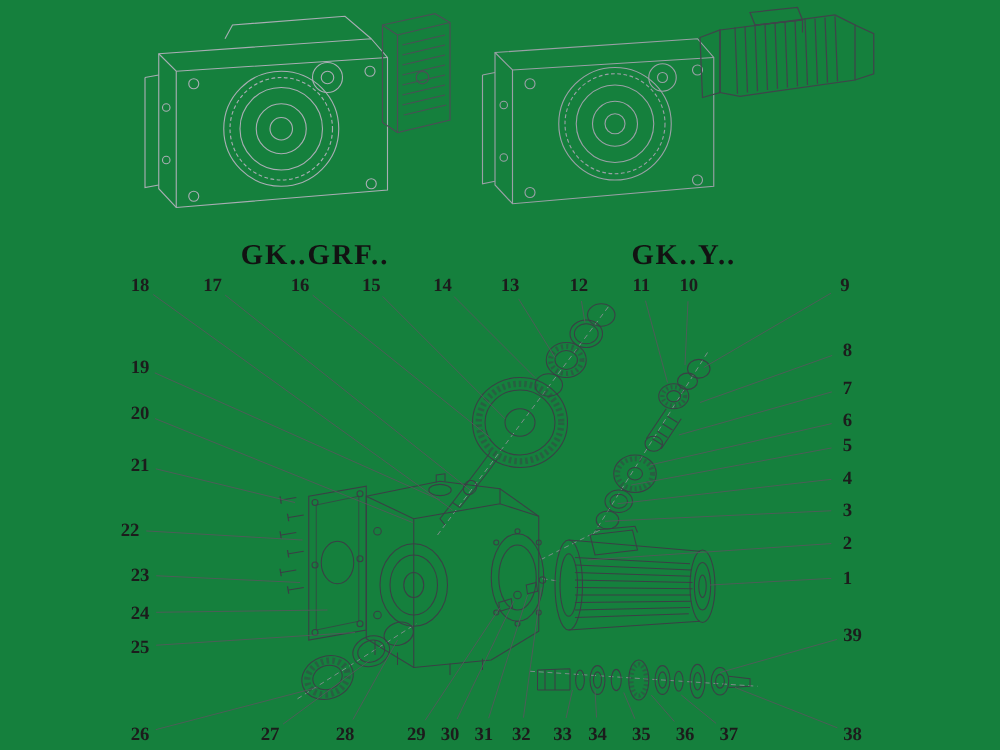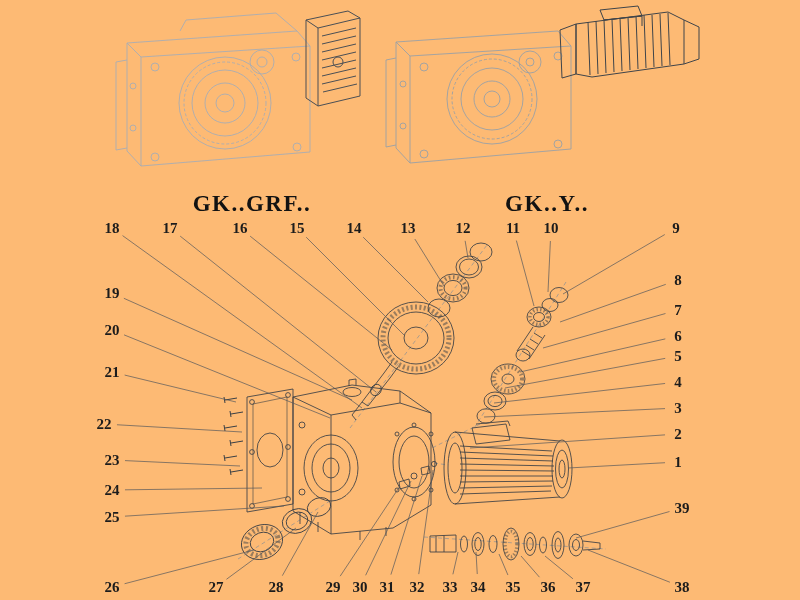--- a/index.html
+++ b/index.html
@@ -1,16 +1,16 @@
 <!DOCTYPE html>
 <html><head>
 <meta charset="utf-8">
 <style>
   html,body{margin:0;padding:0;background:#ffffff;}
-  .canvas{position:relative;width:800px;height:600px;background:#fdba74;overflow:hidden;}
+  .canvas{position:relative;width:800px;height:600px;background:#15803d;overflow:hidden;}
   svg{display:block;}
   .variant-label{
     font-family:"Liberation Serif",serif;
     font-size:23px;font-weight:bold;letter-spacing:1.5px;
     fill:#121212;text-anchor:middle;
   }
   .callout-num{
     font-family:"Liberation Serif",serif;
     font-size:15px;font-weight:600;
     fill:#1c1c1c;text-anchor:middle;

